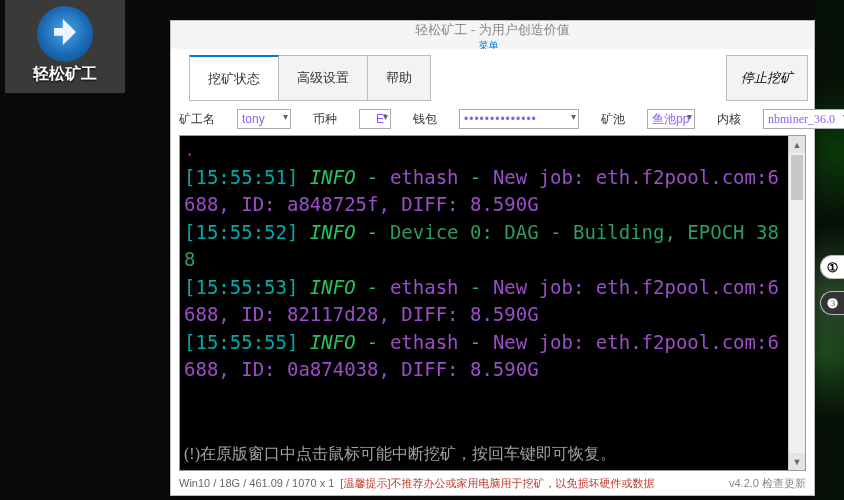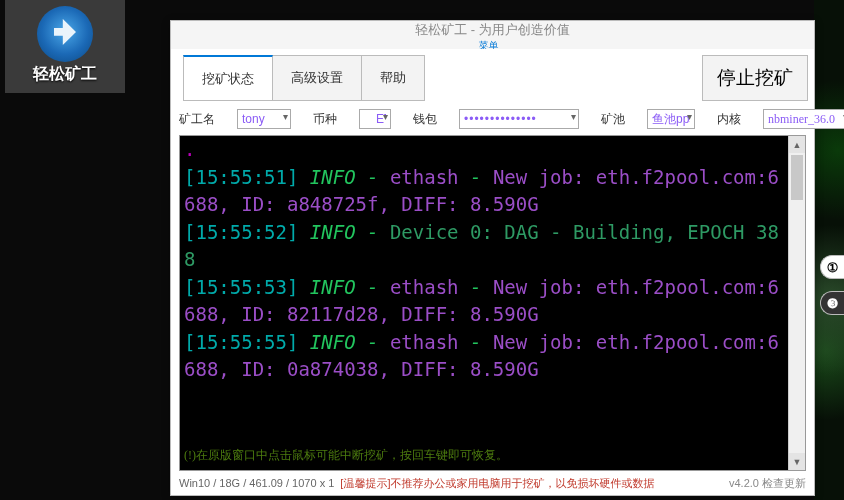--- a/index.html
+++ b/index.html
@@ -79,21 +79,21 @@
     background: radial-gradient(circle, #4aa7e8 0%, #0b4680 100%);
     border-radius: 50%;
     margin-right: 4px;
   }
   .titlebar .title { color: #888; font-size: 13px; flex: 1; }
   .titlebar .menuword { color: #0078d7; font-size: 10px; margin-right: 8px; cursor: pointer; }
   .titlebar .sys { color: #777; padding: 0 6px; cursor: pointer; font-size: 13px; }
   
   .tabstrip {
     display: flex;
-    padding: 6px 6px 0 12px;
+    padding: 6px 6px 0 18px;
     gap: 0;
     align-items: stretch;
     background: #fff;
   }
   .tabstrip .tab {
     border: 1px solid #bbb;
     border-bottom: 1px solid #bbb;
     height: 46px;
     padding: 0 18px;
     display: flex;
@@ -111,22 +111,23 @@
     position: relative;
   }
   .tabstrip .spacer { flex: 1; }
   .tabstrip .stopbtn {
     border: 1px solid #bbb;
     height: 46px;
     padding: 0 14px;
     display: flex;
     align-items: center;
     background: #f3f3f3;
-    font-size: 19px;
+    font-size: 13px;
     cursor: pointer;
+    font-style: italic;
   }
   
   .formrow {
     display: flex;
     align-items: center;
     padding: 8px 8px 6px 8px;
     gap: 22px;
     background: #fff;
     font-size: 12px;
     color: #444;
@@ -166,21 +167,21 @@
     line-height: 1.45;
     padding: 0px 6px 4px 4px;
     overflow: hidden;
     word-break: break-all;
   }
   .terminal .ts { color: #00aaaa; }
   .terminal .info { color: #22c55e; font-style: italic; }
   .terminal .ethash { color: #9b4ec7; }
   .terminal .msg { color: #9b4ec7; }
   .terminal .dev { color: #2e9a64; }
-  .terminal .hint { color: #4d7c0f; font-size: 12px; font-family: "Microsoft YaHei"; }
+  .terminal .hint { color: #a3a3a3; font-size: 16px; font-family: "Microsoft YaHei"; }
   .scrollbar {
     width: 17px;
     background: #f0f0f0;
     display: flex; flex-direction: column;
     border-left: 1px solid #ccc;
   }
   .scrollbar .arrow { height: 17px; background: #e4e4e4; display:flex;align-items:center;justify-content:center;color:#666;font-size:9px; cursor:pointer;}
   .scrollbar .track { flex: 1; position: relative; background: #f0f0f0; }
   .scrollbar .thumb { position: absolute; left: 2px; right: 2px; top: 2px; height: 15%; background: #c8c8c8; border-radius: 0; cursor:pointer;}
   

